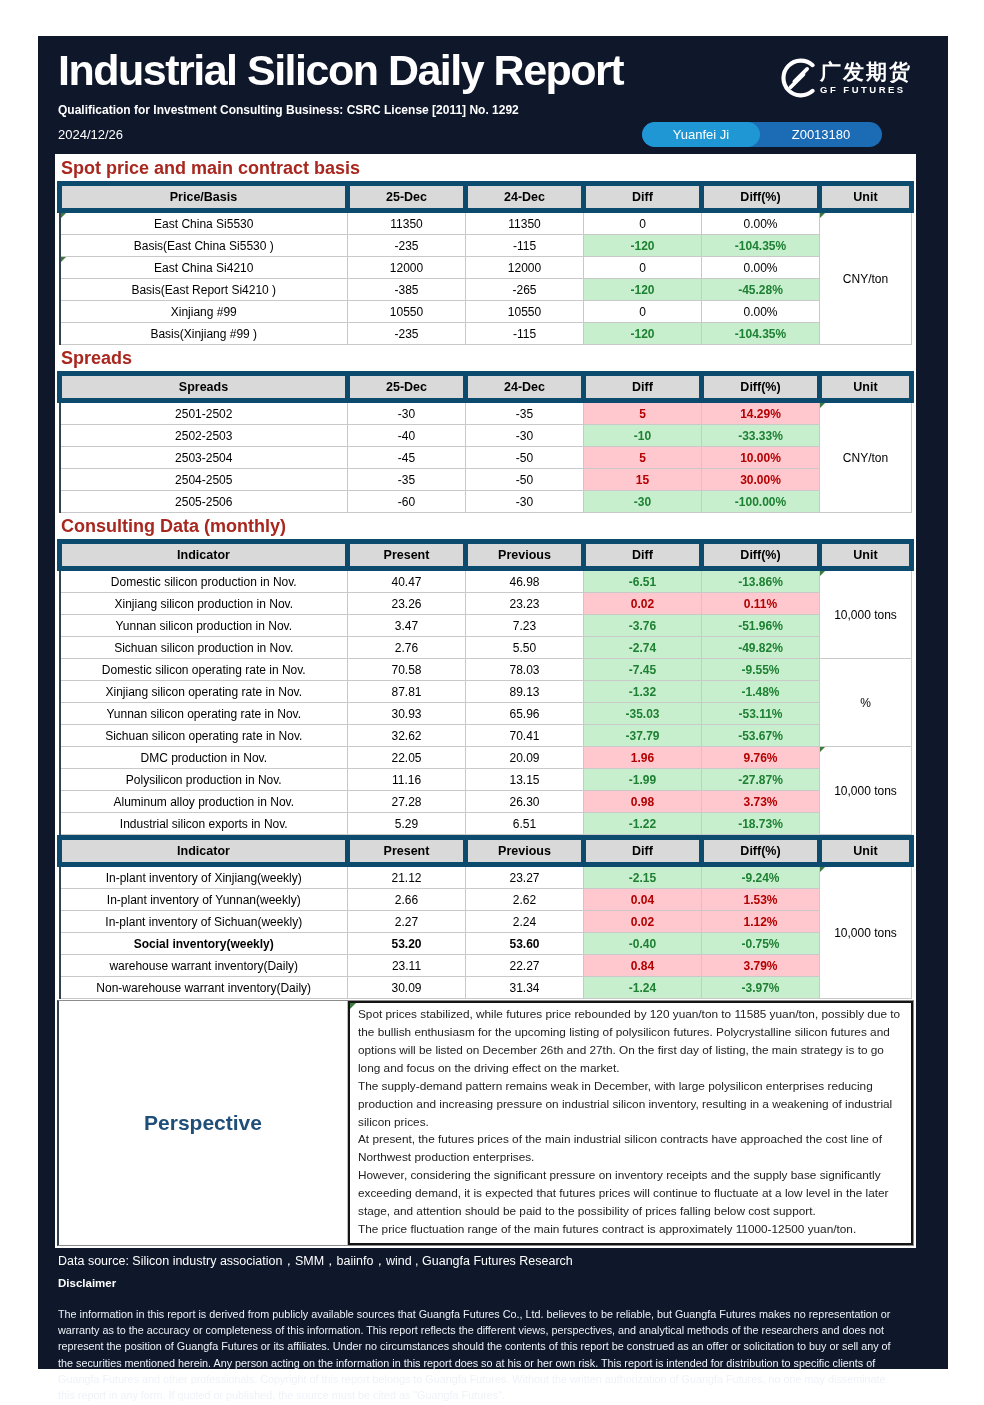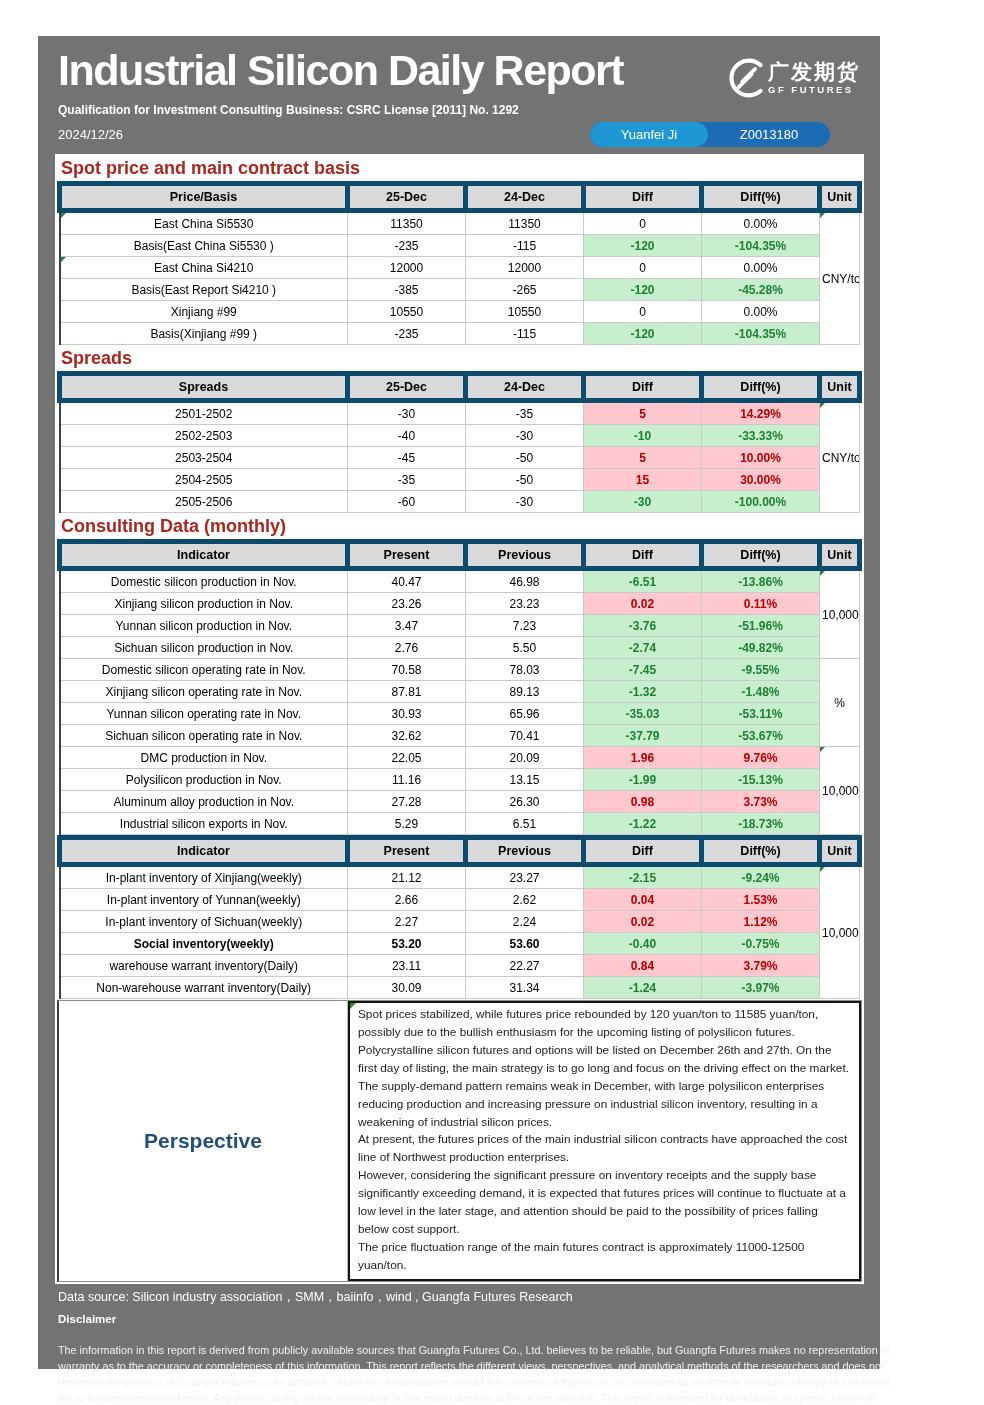--- a/index.html
+++ b/index.html
@@ -2,22 +2,22 @@
 <html><head>
 <meta charset="utf-8">
 <style>
   html,body{margin:0;padding:0;}
   body{
     width:984px;height:1405px;background:#ffffff;position:relative;
     font-family:"Liberation Sans", sans-serif;
     -webkit-font-smoothing:antialiased;
   }
   .page{
-    position:absolute;left:38px;top:36px;width:842px;height:1333px;
-    background:#737373;color:#fff;box-sizing:border-box;padding:10px 0 0 0;
+    position:absolute;left:38px;top:36px;width:910px;height:1333px;
+    background:#0f172a;color:#fff;box-sizing:border-box;padding:10px 16px 0 0;
   }
   
   .hdr{padding:0 20px;}
   .title-row{display:flex;justify-content:space-between;align-items:flex-start;}
   .rpt-title{
     font-size:43px;font-weight:900;letter-spacing:-1.5px;line-height:1.05;
     color:#fff;margin:2px 0 0 0;white-space:nowrap;
   }
   .logo{display:flex;align-items:center;gap:0;margin-top:10px;}
   .logo-mark{width:44px;height:44px;flex:0 0 auto;}
@@ -324,21 +324,21 @@
               <td class="c-num">20.09</td>
               <td class="diff-up">1.96</td>
               <td class="diff-up">9.76%</td>
               <td class="unit-cell" rowspan="4">10,000 tons<span class="tri-tl"></span></td>
             </tr>
             <tr>
               <td class="c-label">Polysilicon production in Nov.</td>
               <td class="c-num">11.16</td>
               <td class="c-num">13.15</td>
               <td class="diff-down">-1.99</td>
-              <td class="diff-down">-15.13%</td>
+              <td class="diff-down">-27.87%</td>
             </tr>
             <tr>
               <td class="c-label">Aluminum alloy production in Nov.</td>
               <td class="c-num">27.28</td>
               <td class="c-num">26.30</td>
               <td class="diff-up">0.98</td>
               <td class="diff-up">3.73%</td>
             </tr>
             <tr>
               <td class="c-label">Industrial silicon exports in Nov.</td>

